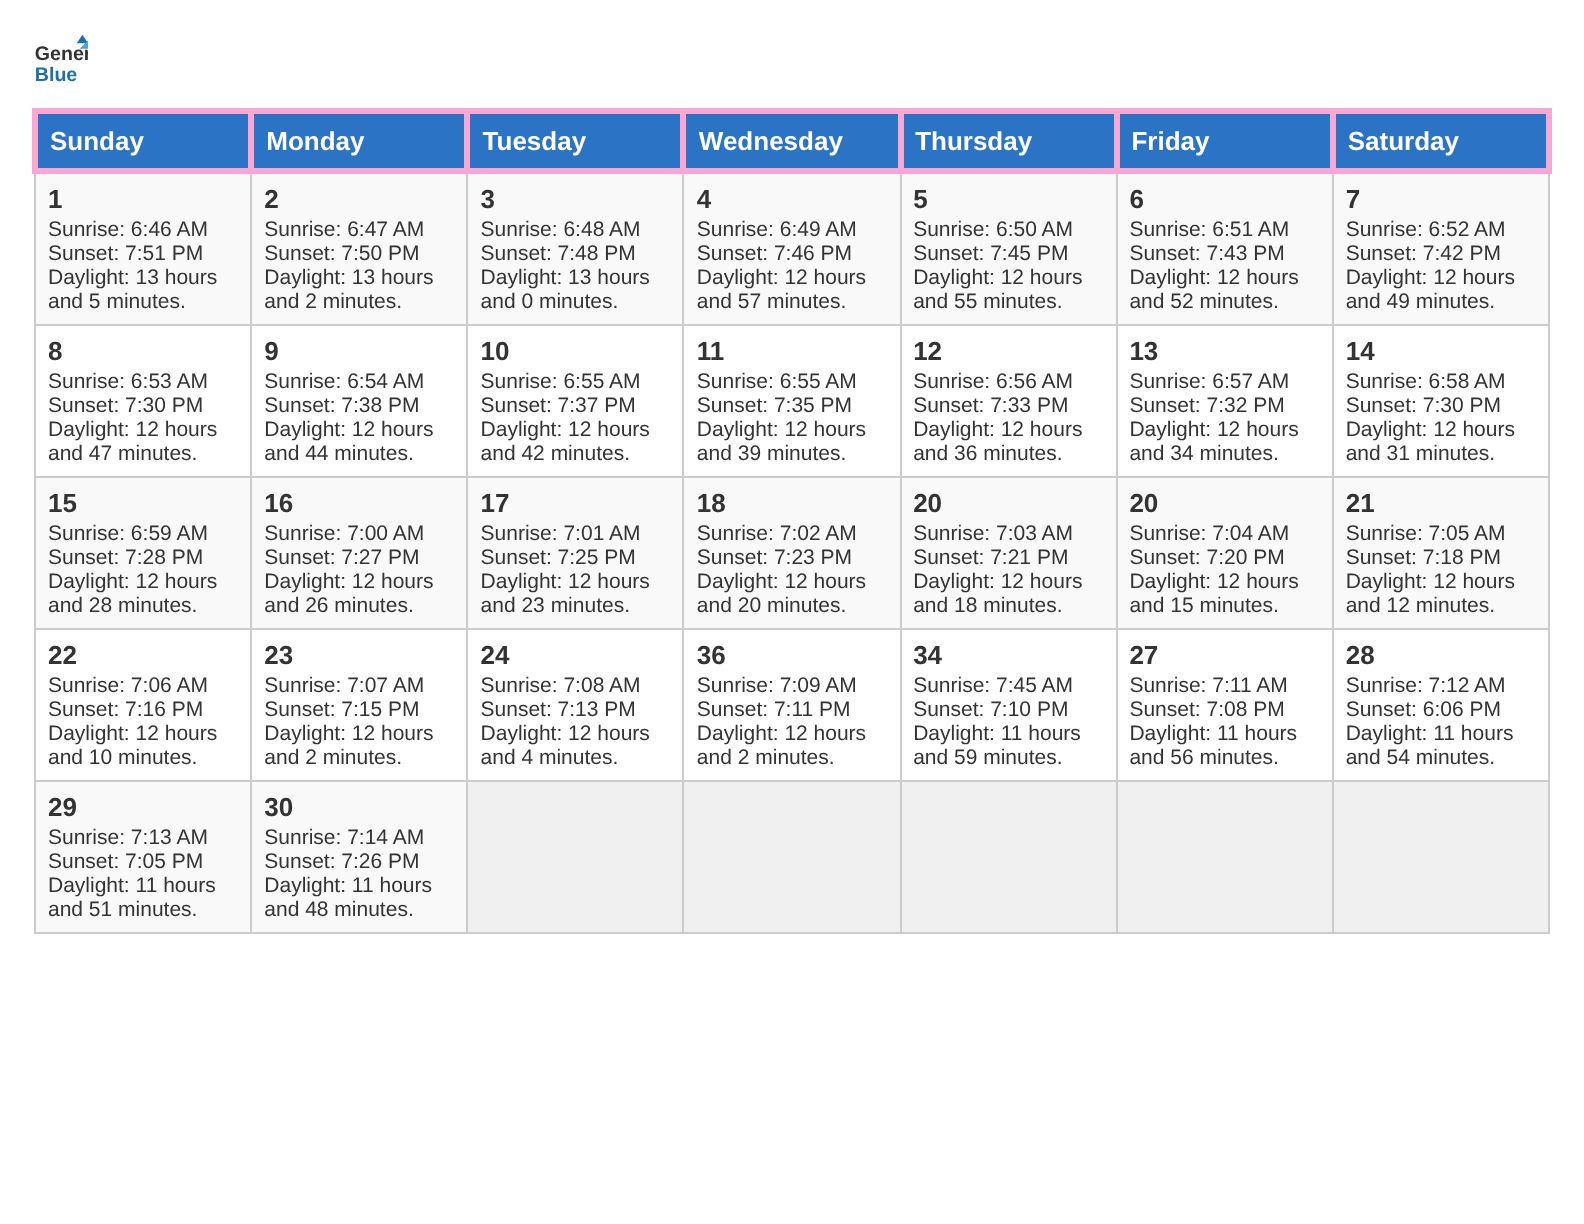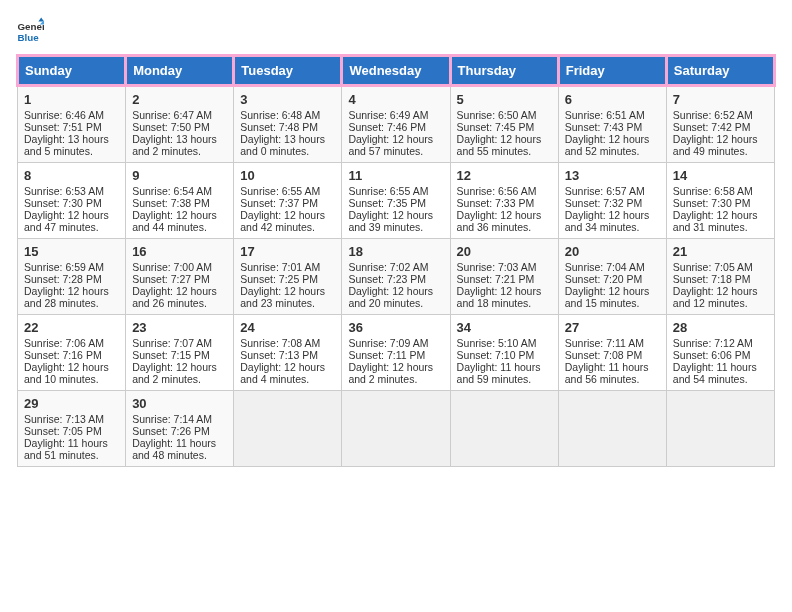--- a/index.html
+++ b/index.html
@@ -285,21 +285,21 @@
         </td>
         <td>
           <span class="day-num">36</span>
           <div>Sunrise: 7:09 AM</div>
           <div>Sunset: 7:11 PM</div>
           <div>Daylight: 12 hours</div>
           <div>and 2 minutes.</div>
         </td>
         <td>
           <span class="day-num">34</span>
-          <div>Sunrise: 5:10 AM</div>
+          <div>Sunrise: 7:45 AM</div>
           <div>Sunset: 7:10 PM</div>
           <div>Daylight: 11 hours</div>
           <div>and 59 minutes.</div>
         </td>
         <td>
           <span class="day-num">27</span>
           <div>Sunrise: 7:11 AM</div>
           <div>Sunset: 7:08 PM</div>
           <div>Daylight: 11 hours</div>
           <div>and 56 minutes.</div>

